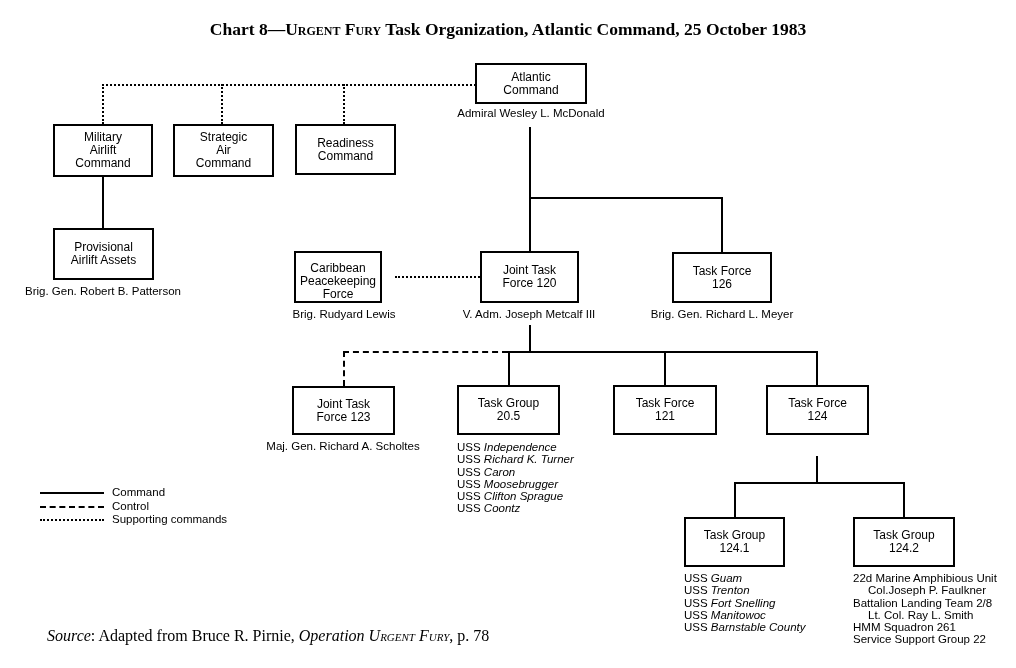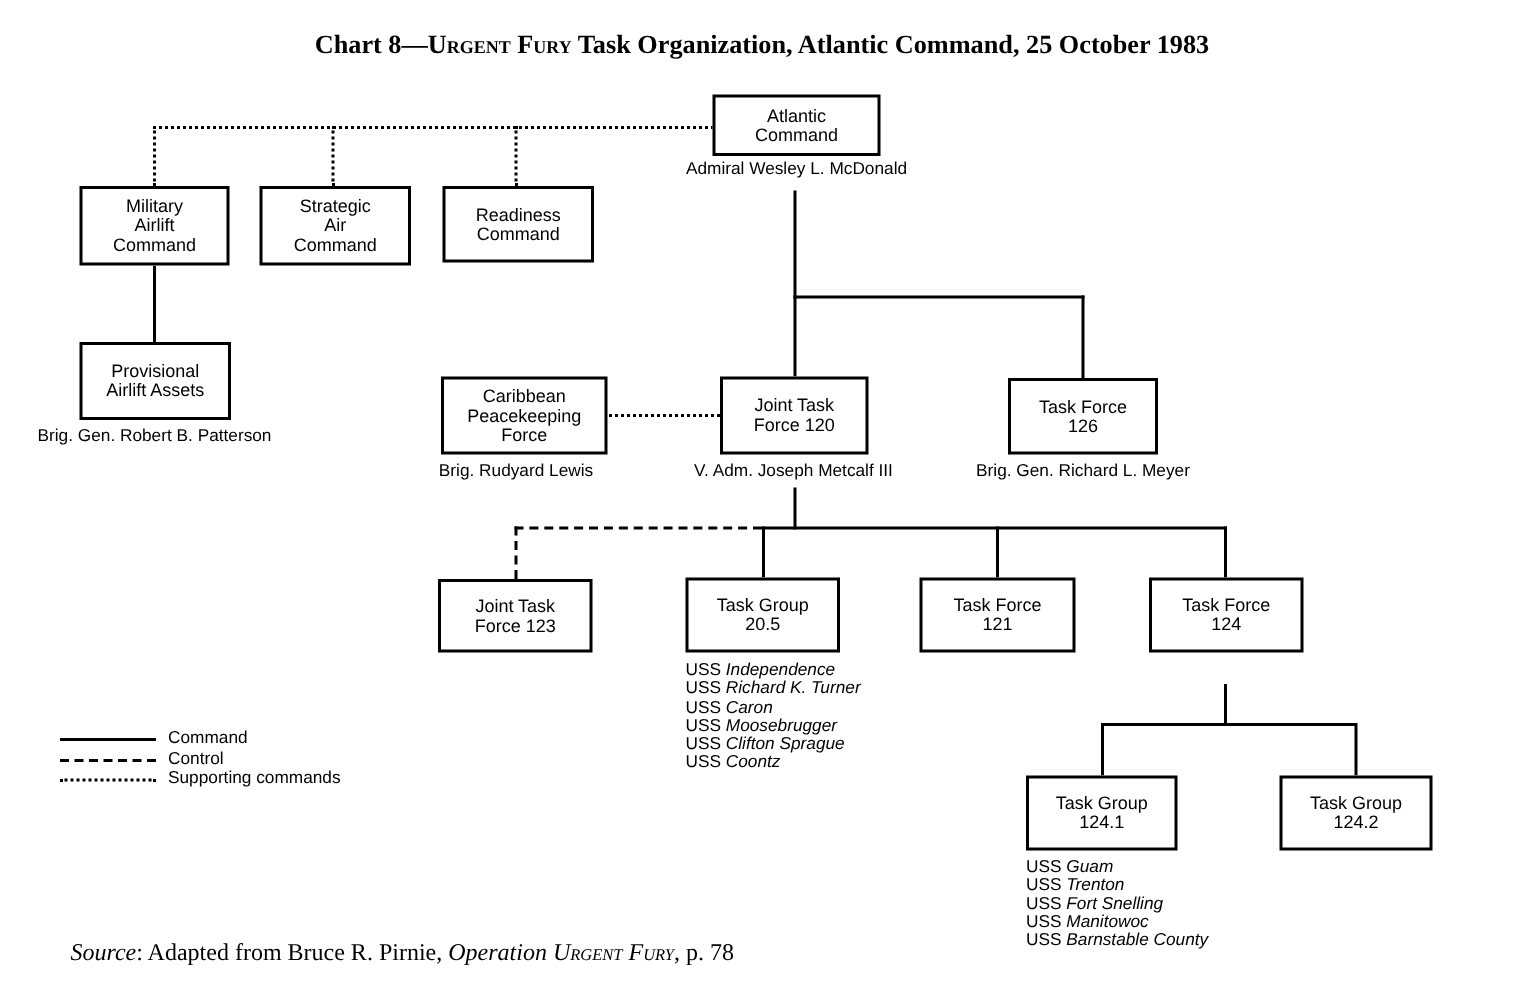--- a/index.html
+++ b/index.html
@@ -72,21 +72,21 @@
 Command</span>
     </div>
   <div class="box" style="left:295px;top:124px;width:101px;height:51px;">
       <span class="lbl">Readiness
 Command</span>
     </div>
   <div class="box" style="left:53px;top:228px;width:101px;height:52px;">
       <span class="lbl">Provisional
 Airlift Assets</span>
     </div>
-  <div class="box" style="left:294px;top:251px;width:111px;height:52px;">
+  <div class="box" style="left:294px;top:251px;width:88px;height:52px;align-items:flex-end;">
       <span class="lbl">Caribbean
 Peacekeeping
 Force</span>
     </div>
   <div class="box" style="left:480px;top:251px;width:99px;height:52px;">
       <span class="lbl">Joint Task
 Force 120</span>
     </div>
   <div class="box" style="left:672px;top:252px;width:100px;height:51px;">
       <span class="lbl">Task Force
@@ -115,38 +115,47 @@
   <div class="box" style="left:853px;top:517px;width:102px;height:50px;">
       <span class="lbl">Task Group
 124.2</span>
     </div>
 
   <div class="name" style="left:421px;top:107px;">Admiral Wesley L. McDonald</div>
   <div class="name" style="left:-7px;top:285px;">Brig. Gen. Robert B. Patterson</div>
   <div class="name" style="left:234px;top:308px;">Brig. Rudyard Lewis</div>
   <div class="name" style="left:419px;top:308px;">V. Adm. Joseph Metcalf III</div>
   <div class="name" style="left:612px;top:308px;">Brig. Gen. Richard L. Meyer</div>
+  <div class="name" style="left:233px;top:440px;">Maj. Gen. Richard A. Scholtes</div>
 
   <div class="list" style="left:457px;top:441px;">
     <div><span>USS</span> <span class="it">Independence</span></div>
     <div><span>USS</span> <span class="it">Richard K. Turner</span></div>
     <div><span>USS</span> <span class="it">Caron</span></div>
     <div><span>USS</span> <span class="it">Moosebrugger</span></div>
     <div><span>USS</span> <span class="it">Clifton Sprague</span></div>
     <div><span>USS</span> <span class="it">Coontz</span></div>
   </div>
 
   <div class="list" style="left:684px;top:572px;">
     <div><span>USS</span> <span class="it">Guam</span></div>
     <div><span>USS</span> <span class="it">Trenton</span></div>
     <div><span>USS</span> <span class="it">Fort Snelling</span></div>
     <div><span>USS</span> <span class="it">Manitowoc</span></div>
     <div><span>USS</span> <span class="it">Barnstable County</span></div>
   </div>
 
+  <div class="list" style="left:853px;top:572px;">
+    <div>22d Marine Amphibious Unit</div>
+    <div class="indent">Col.Joseph P. Faulkner</div>
+    <div>Battalion Landing Team 2/8</div>
+    <div class="indent">Lt. Col. Ray L. Smith</div>
+    <div>HMM Squadron 261</div>
+    <div>Service Support Group 22</div>
+  </div>
 
   <div class="hline" style="left:40px;top:492px;width:64px;"></div>
   <div class="legend-label" style="left:112px;top:486px;">Command</div>
   <div class="hline dashed" style="left:40px;top:506px;width:64px;"></div>
   <div class="legend-label" style="left:112px;top:500px;">Control</div>
   <div class="hline dotted" style="left:40px;top:519px;width:64px;"></div>
   <div class="legend-label" style="left:112px;top:513px;">Supporting commands</div>
 
   <div class="source"><span class="it">Source</span><span>: Adapted from Bruce R. Pirnie, </span><span class="it">Operation </span><span class="it sc">Urgent Fury</span><span>, p. 78</span></div>
 

